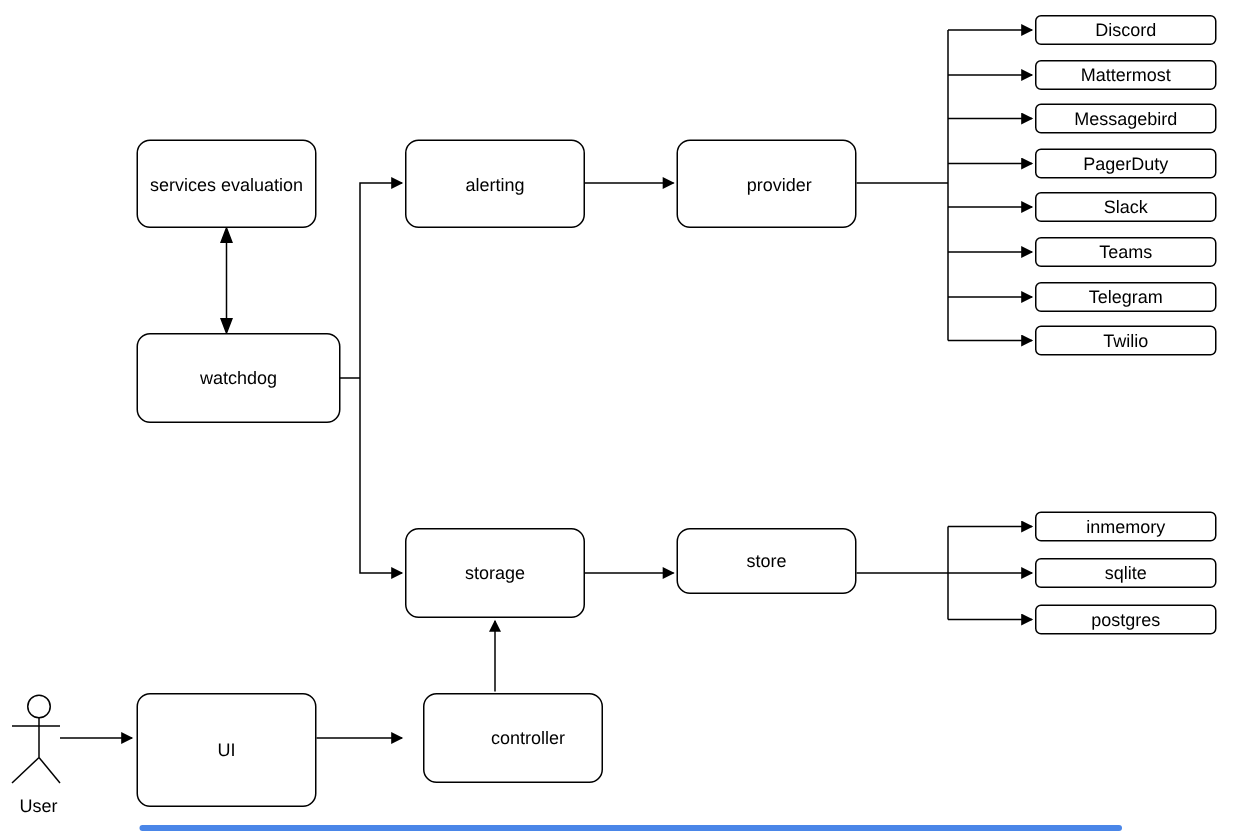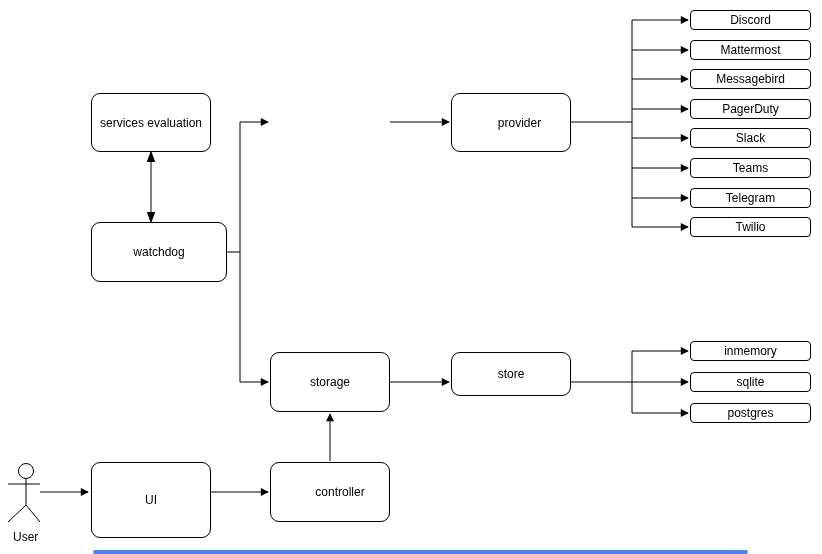--- a/index.html
+++ b/index.html
@@ -117,32 +117,33 @@
       <circle cx="26" cy="471" r="7.5"></circle>
       <line x1="26" y1="478.5" x2="26" y2="505"></line>
       <line x1="8" y1="484" x2="40" y2="484"></line>
       <line x1="26" y1="505" x2="8" y2="522"></line>
       <line x1="26" y1="505" x2="40" y2="522"></line>
     </g>
   </svg>
 
   <div class="node" style="left:91px;  top:93px;  width:120px; height:59px;">services evaluation</div>
 
+  <div class="node" style="left:270px; top:93px;  width:120px; height:59px;">alerting</div>
 
   <div class="node" style="left:451px; top:93px;  width:120px; height:59px;padding-left:17px;">provider</div>
 
   <div class="node" style="left:91px;  top:222px; width:136px; height:60px;">watchdog</div>
 
   <div class="node" style="left:270px; top:352px; width:120px; height:60px;">storage</div>
 
   <div class="node" style="left:451px; top:352px; width:120px; height:44px;">store</div>
 
   <div class="node" style="left:91px;  top:462px; width:120px; height:76px;">UI</div>
 
-  <div class="node" style="left:270px; top:462px; width:120px; height:60px;padding-left:20px;">controller</div>
+  <div class="node" style="left:282px; top:462px; width:120px; height:60px;padding-left:20px;">controller</div>
 
   <div class="node leaf" style="left:690px; top:10px;  width:121px; height:20px;">Discord</div>
   <div class="node leaf" style="left:690px; top:40px;  width:121px; height:20px;">Mattermost</div>
   <div class="node leaf" style="left:690px; top:69px;  width:121px; height:20px;">Messagebird</div>
   <div class="node leaf" style="left:690px; top:99px;  width:121px; height:20px;">PagerDuty</div>
   <div class="node leaf" style="left:690px; top:128px; width:121px; height:20px;">Slack</div>
   <div class="node leaf" style="left:690px; top:158px; width:121px; height:20px;">Teams</div>
   <div class="node leaf" style="left:690px; top:188px; width:121px; height:20px;">Telegram</div>
   <div class="node leaf" style="left:690px; top:217px; width:121px; height:20px;">Twilio</div>
 

